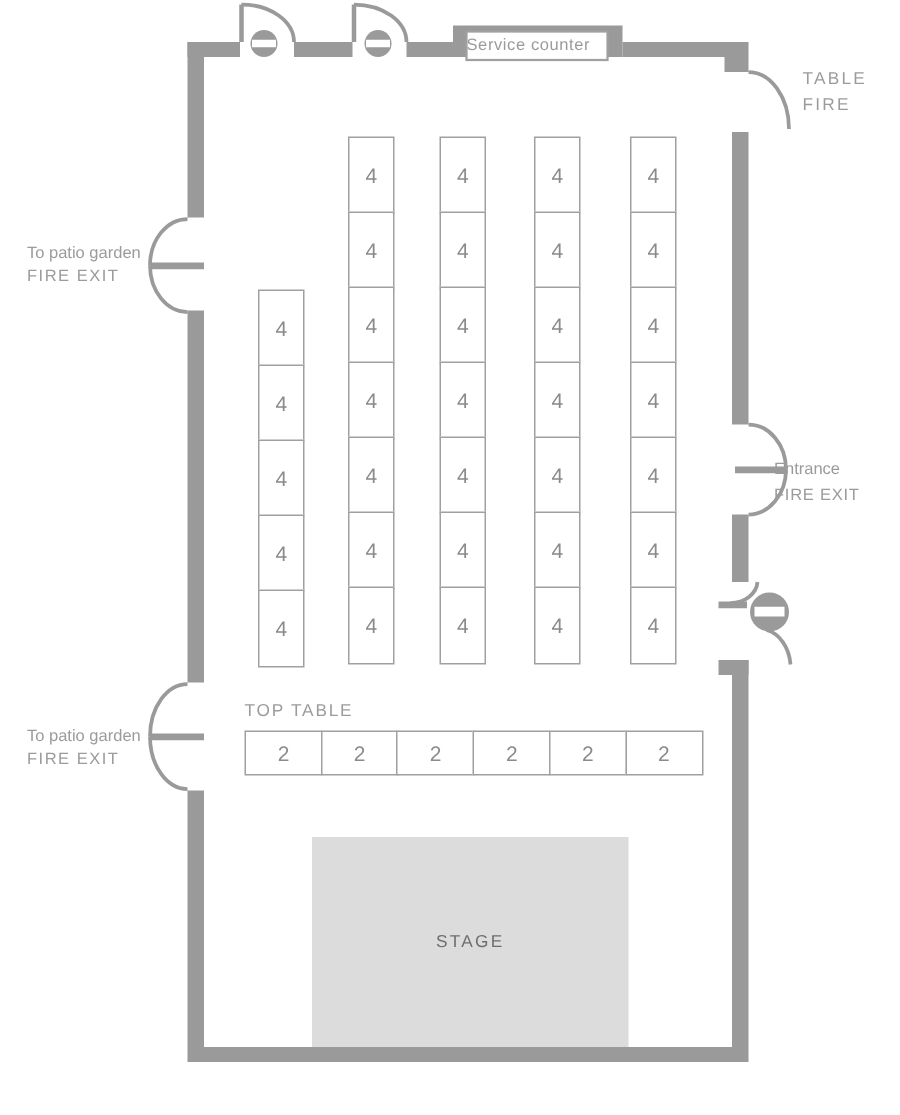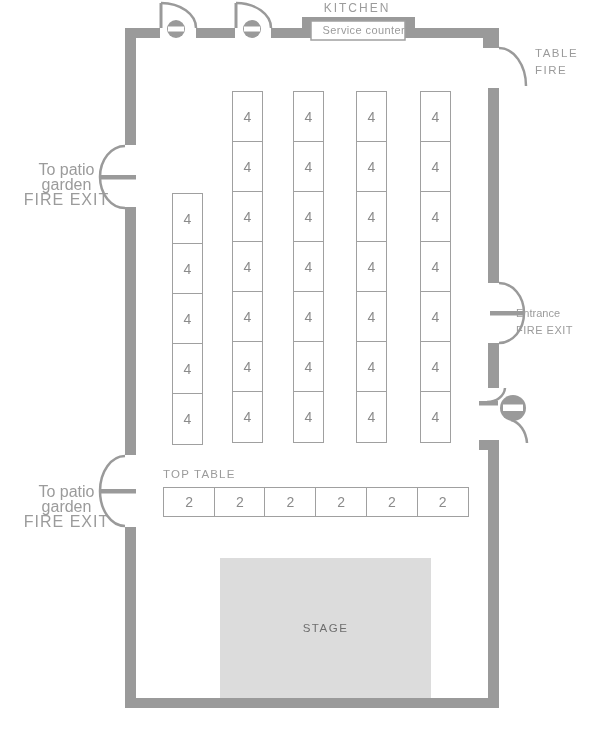--- a/index.html
+++ b/index.html
@@ -3,33 +3,33 @@
 <meta charset="utf-8">
 <style>
   html,body{margin:0;padding:0;background:#ffffff;}
   .plan{
     position:relative;width:600px;height:743px;background:#ffffff;overflow:hidden;
     font-family:"Liberation Sans", sans-serif;
   }
   .plan svg{position:absolute;left:0;top:0;}
   .lbl{position:absolute;color:#9b9b9b;}
   .kitchen{left:287px;top:0;width:140px;height:17px;font-size:12px;letter-spacing:2px;text-align:center;line-height:17px;}
-  .service{left:311px;top:21px;width:94px;height:18px;font-size:11px;letter-spacing:.4px;text-align:right;line-height:19px;}
+  .service{left:311px;top:21px;width:94px;height:18px;font-size:11px;letter-spacing:.4px;text-align:left;line-height:19px;}
   .kymin{left:535px;top:45px;width:60px;font-size:11.5px;letter-spacing:1.5px;line-height:17px;text-align:left;}
-  .exit-left{left:18px;width:97px;font-size:16px;line-height:15px;text-align:center;}
+  .exit-left{left:18px;width:97px;font-size:11px;line-height:15px;text-align:left;}
   .exit-left .caps{letter-spacing:1px;}
   .exit1{top:162px;}
   .exit2{top:484px;}
   .entrance{left:516px;top:305px;width:66px;font-size:11px;line-height:16.5px;}
   .entrance .caps{letter-spacing:.5px;}
   .toptable-lbl{left:163px;top:468px;width:304px;font-size:11.5px;letter-spacing:1.2px;text-align:left;}
   .stage{
     position:absolute;left:208px;top:558px;width:211px;height:140px;background:#dcdcdc;
     display:flex;align-items:center;justify-content:center;
-    color:#6e6e6e;font-size:11.5px;letter-spacing:1.5px;margin-left:12px;
+    color:#6e6e6e;font-size:11.5px;letter-spacing:1.5px;
   }
   .table-cell{
     position:absolute;box-sizing:border-box;background:#ffffff;border:1.5px solid #a0a0a0;
     display:flex;align-items:center;justify-content:center;
     color:#8b8b8b;font-size:14px;
   }
 </style>
 </head>
 <body>
 
@@ -79,21 +79,20 @@
     <g>
       <circle cx="176" cy="29" r="9" fill="#9a9a9a"></circle>
       <rect x="168" y="26.5" width="16" height="5" fill="#ffffff"></rect>
       <circle cx="252" cy="29" r="9" fill="#9a9a9a"></circle>
       <rect x="244" y="26.5" width="16" height="5" fill="#ffffff"></rect>
       <circle cx="513" cy="408" r="13" fill="#9a9a9a"></circle>
       <rect x="503" y="404.5" width="20" height="6.5" fill="#ffffff"></rect>
     </g>
   </svg>
 
-  <div class="lbl kitchen">KITCHEN</div>
   <div class="lbl service">Service counter</div>
 
   <div class="lbl kymin">
     <div>TABLE</div>
     <div>FIRE</div>
   </div>
 
   <div class="lbl exit-left exit1">
     <div>To patio garden</div>
     <div class="caps">FIRE EXIT</div>

